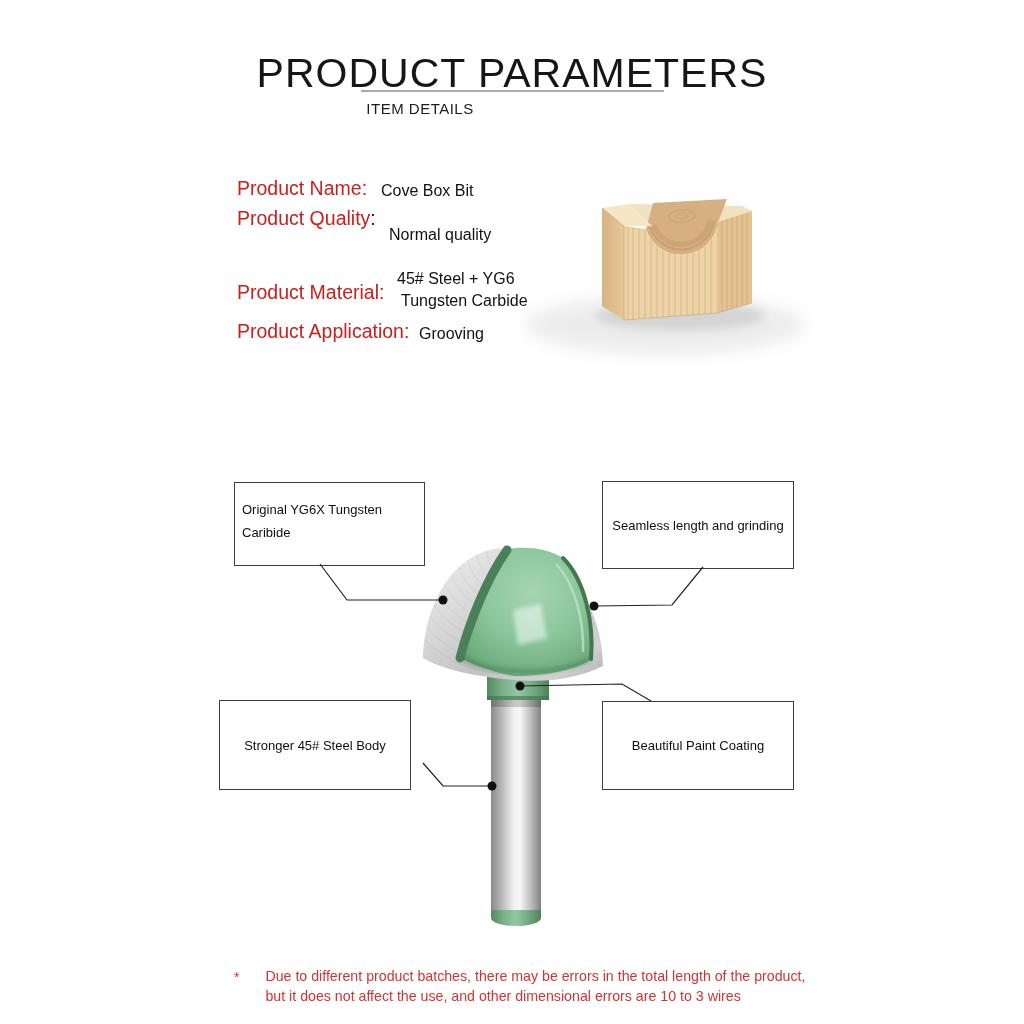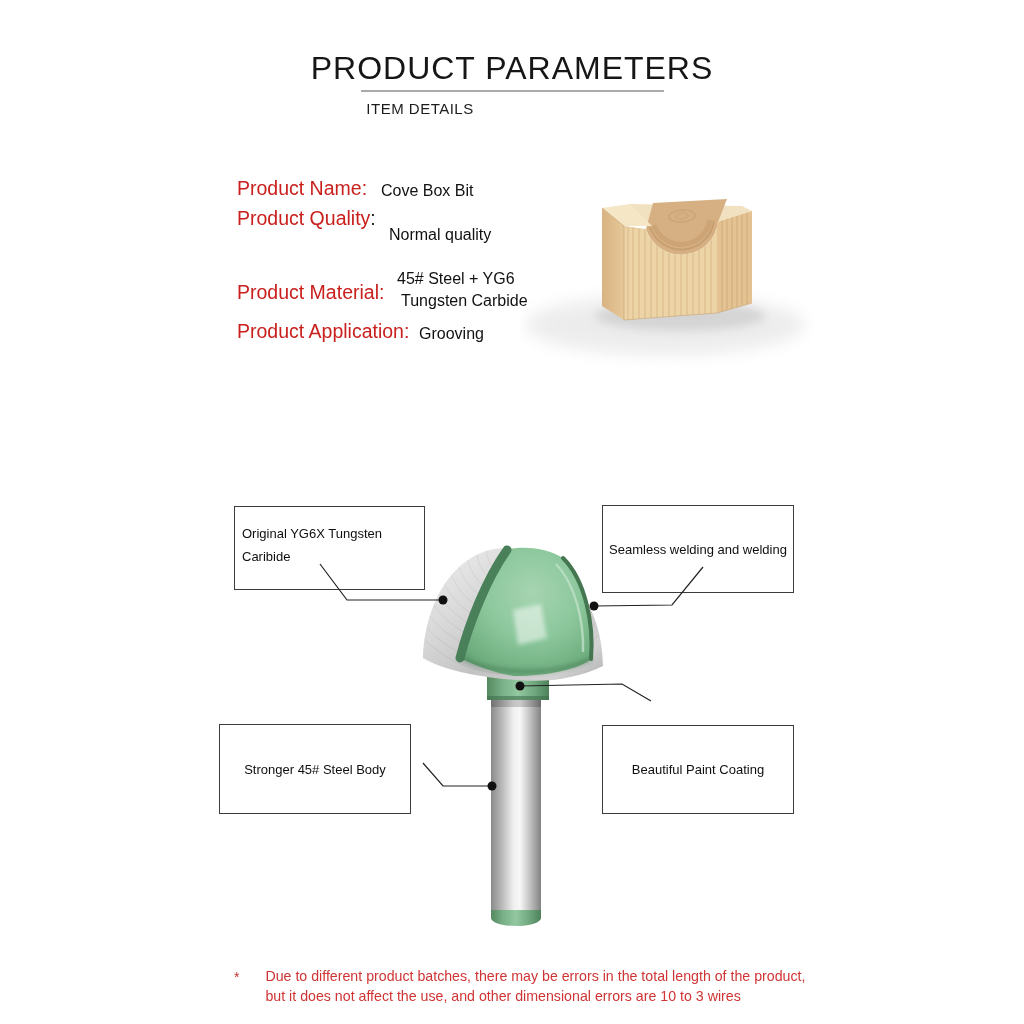--- a/index.html
+++ b/index.html
@@ -6,33 +6,33 @@
   body{
     width:1024px;height:1024px;position:relative;overflow:hidden;
     background:#ffffff;
     font-family:"Liberation Sans","DejaVu Sans",sans-serif;
     color:#151515;
   }
   .abs{position:absolute;}
 
   
   .title{top:50px;left:0;width:1024px;text-align:center;
-    font-size:32px;letter-spacing:1px;font-weight:400;color:#161616;}
+    font-size:41px;letter-spacing:1px;font-weight:400;color:#161616;}
   .divider{top:90px;left:361px;width:303px;height:2px;background:#aaaaaa;}
   .subtitle{top:100px;left:0;width:840px;text-align:center;
     font-size:15px;letter-spacing:0.5px;color:#1c1c1c;}
 
   
   .spec-label{font-size:19.5px;color:#c9201d;white-space:nowrap;}
   .spec-label .colon{color:#c9201d;}
   .spec-label .colon.dark{color:#1a1a1a;}
   .spec-value{font-size:16px;color:#111111;white-space:nowrap;}
 
   
-  .callout{background:#ffffff;border:1px solid #3c3c3c;font-size:13px;color:#0f0f0f;z-index:3;margin-top:24px;}
+  .callout{background:#ffffff;border:1px solid #3c3c3c;font-size:13px;color:#0f0f0f;z-index:3;}
   .callout.center{display:flex;align-items:center;justify-content:center;text-align:center;}
   .callout .lines{padding:15px 0 0 7px;line-height:23px;}
 
   
   .art{z-index:1;}
   .overlay{z-index:4;pointer-events:none;}
 
   
   .footnote{top:966px;left:234px;width:580px;display:flex;color:#d03434;}
   .footnote .mark{font-size:14px;padding:3px 6px 0 0;}
@@ -200,21 +200,21 @@
   <path d="M78,372 h50 v8 a25,8 0 0 1 -50,0 z" fill="url(#collarG)"></path>
 </svg>
 
 <div class="abs callout" style="left:234px;top:482px;width:189px;height:82px;">
   <div class="lines">
     <div>Original YG6X Tungsten Caribide</div>
   </div>
 </div>
 
 <div class="abs callout center" style="left:602px;top:481px;width:190px;height:86px;">
-  <span>Seamless welding and welding</span>
+  <span>Seamless length and grinding</span>
 </div>
 
 <div class="abs callout center" style="left:219px;top:700px;width:190px;height:88px;">
   <span>Stronger 45# Steel Body</span>
 </div>
 
 <div class="abs callout center" style="left:602px;top:701px;width:190px;height:87px;">
   <span>Beautiful Paint Coating</span>
 </div>
 

